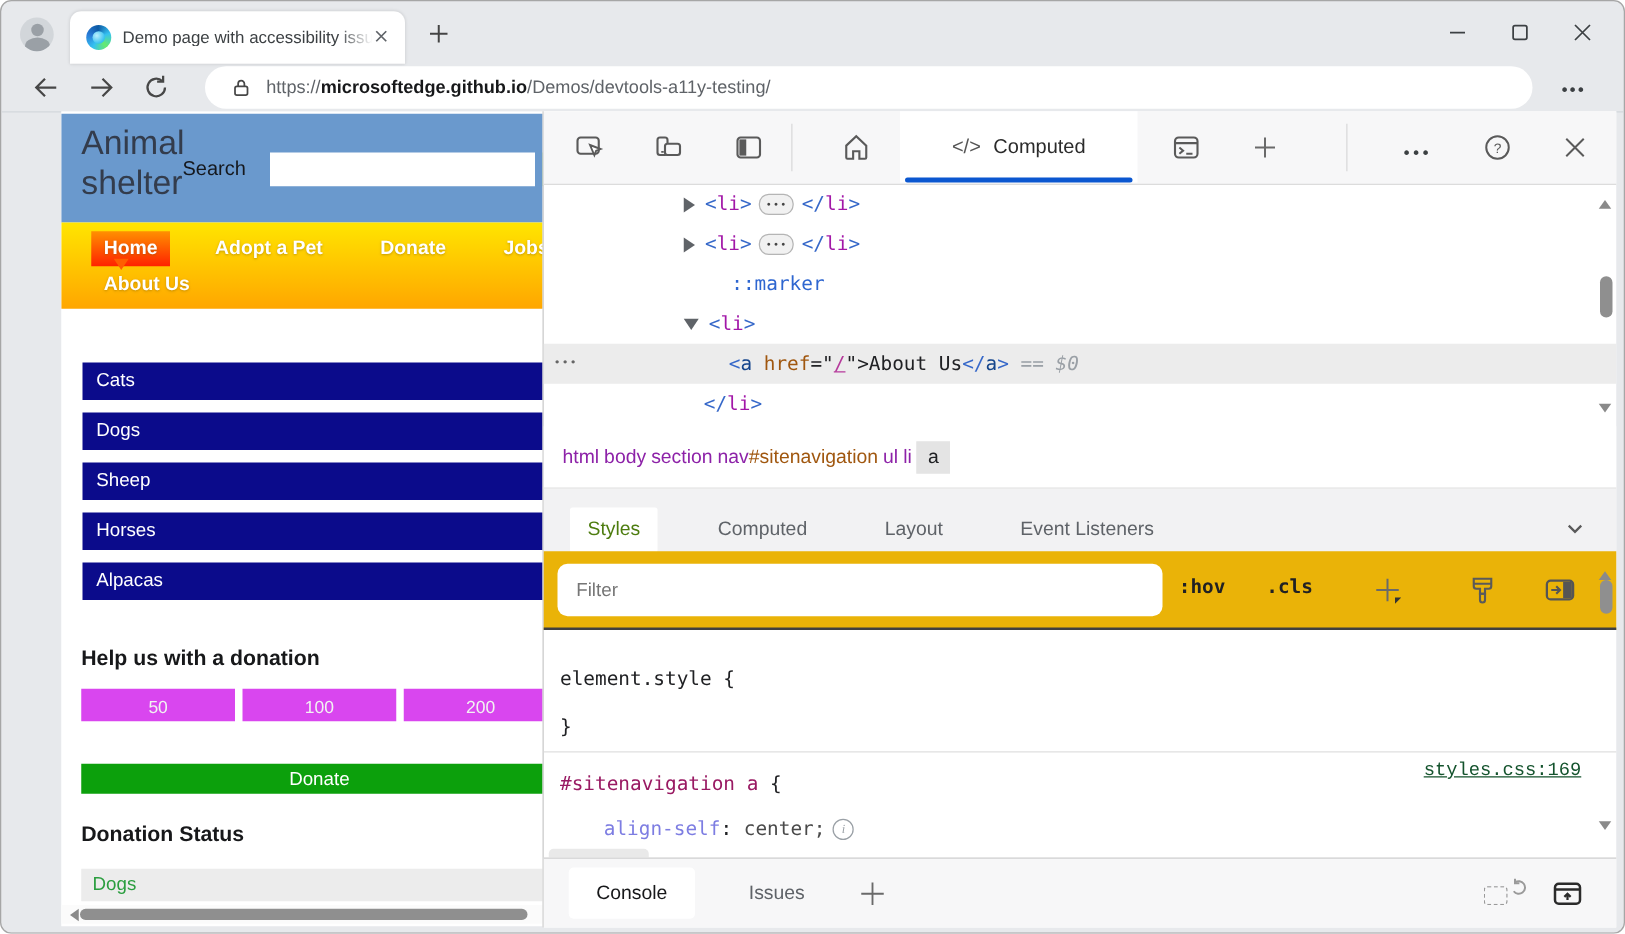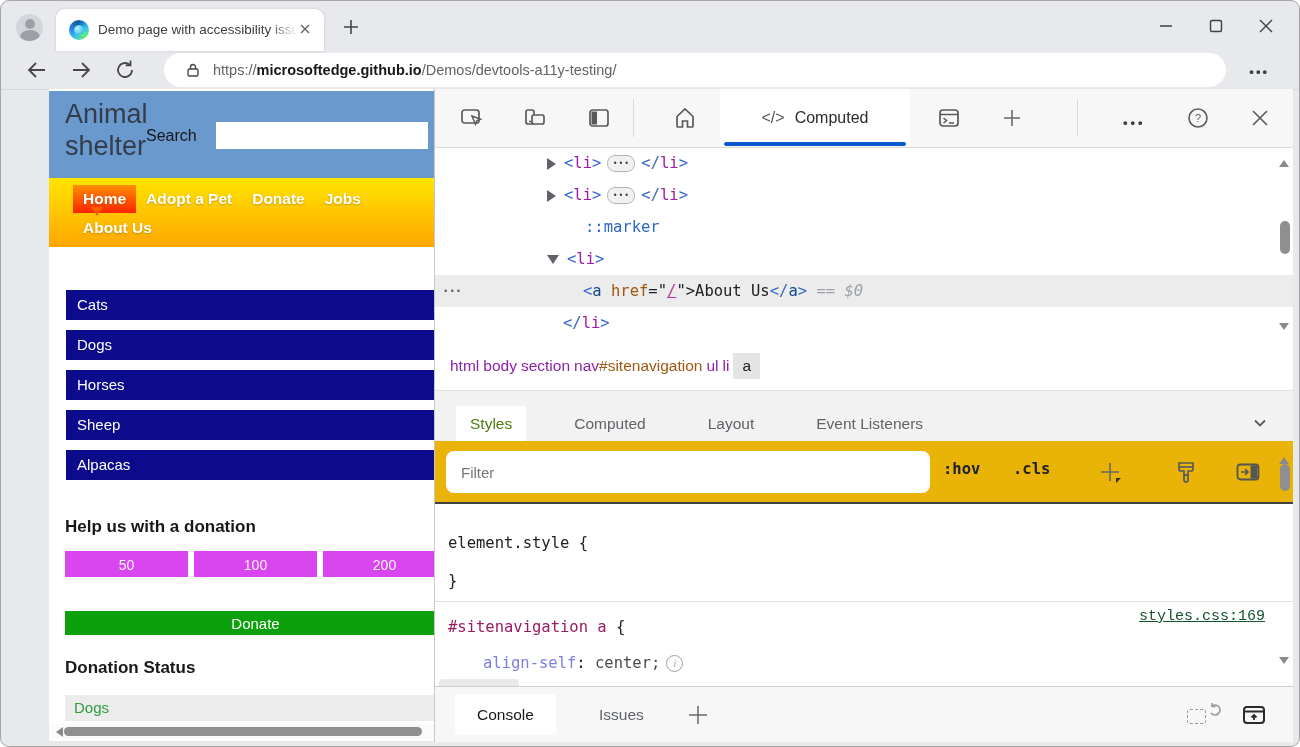--- a/index.html
+++ b/index.html
@@ -30,21 +30,21 @@
   .url-more{position:absolute;right:30px;top:13px;color:#3c4043;font-size:13px;letter-spacing:2px;font-weight:bold;}
 
   
   .page{position:absolute;left:8px;top:88px;width:425px;height:652px;background:#ffffff;overflow:hidden;margin-left:40px;}
   .site-header{position:absolute;left:0;top:2px;width:409px;height:87px;background:#6a99cd;}
   .site-title{position:absolute;left:16px;top:7px;width:95px;font-size:27px;line-height:1.2;color:#333c4c;font-weight:400;}
   .search-label{position:absolute;left:97px;top:36px;font-size:16px;color:#15181d;}
   .search-input{position:absolute;left:167px;top:31px;width:212px;height:27px;border:none;background:#ffffff;box-sizing:border-box;}
   .go-btn{position:absolute;left:385px;top:31px;width:26px;height:27px;background:#187a18;color:#fff;border:none;font-size:15px;text-align:left;padding:4px 0 0 6px;box-sizing:border-box;}
   .site-nav{position:absolute;left:0;top:89px;width:409px;height:69px;background:linear-gradient(#ffe500,#ffa600);}
-  .nav-row1{position:absolute;left:24px;top:7px;display:flex;align-items:center;}
+  .nav-row1{position:absolute;left:24px;top:7px;display:flex;gap:26px;align-items:center;}
   .nav-item{color:#fff;font-weight:bold;font-size:15.5px;text-shadow:0 1px 2px rgba(120,90,0,.45);padding:5px 10px;}
   .nav-item.active{background:linear-gradient(#ff9000,#ff2200);position:relative;}
   .nav-item.active:after{content:"";position:absolute;left:18px;bottom:-9px;border:6px solid transparent;border-top:9px solid #ff5e00;}
   .nav-row2{position:absolute;left:24px;top:41px;}
 
   .animal-list{position:absolute;left:17px;top:201px;width:372px;}
   .animal-item{height:30px;line-height:30px;background:#0b0b8b;color:#ffffff;font-size:15px;padding-left:11px;margin-bottom:10px;}
 
   .don-heading{position:absolute;left:16px;top:428px;font-size:17px;font-weight:bold;color:#17181a;}
   .don-amounts{position:absolute;left:16px;top:462px;width:381px;display:flex;gap:6px;}
@@ -226,22 +226,22 @@
         <span class="nav-item">Jobs</span>
       </div>
       <div class="nav-row2">
         <span class="nav-item">About Us</span>
       </div>
     </div>
 
     <div class="animal-list">
       <div class="animal-item">Cats</div>
       <div class="animal-item">Dogs</div>
+      <div class="animal-item">Sheep</div>
       <div class="animal-item">Horses</div>
-      <div class="animal-item">Sheep</div>
       <div class="animal-item">Alpacas</div>
     </div>
 
     <div class="don-heading">Help us with a donation</div>
     <div class="don-amounts">
       <button class="don-amt">50</button>
       <button class="don-amt">100</button>
       <button class="don-amt">200</button>
     </div>
     <button class="don-btn">Donate</button>

